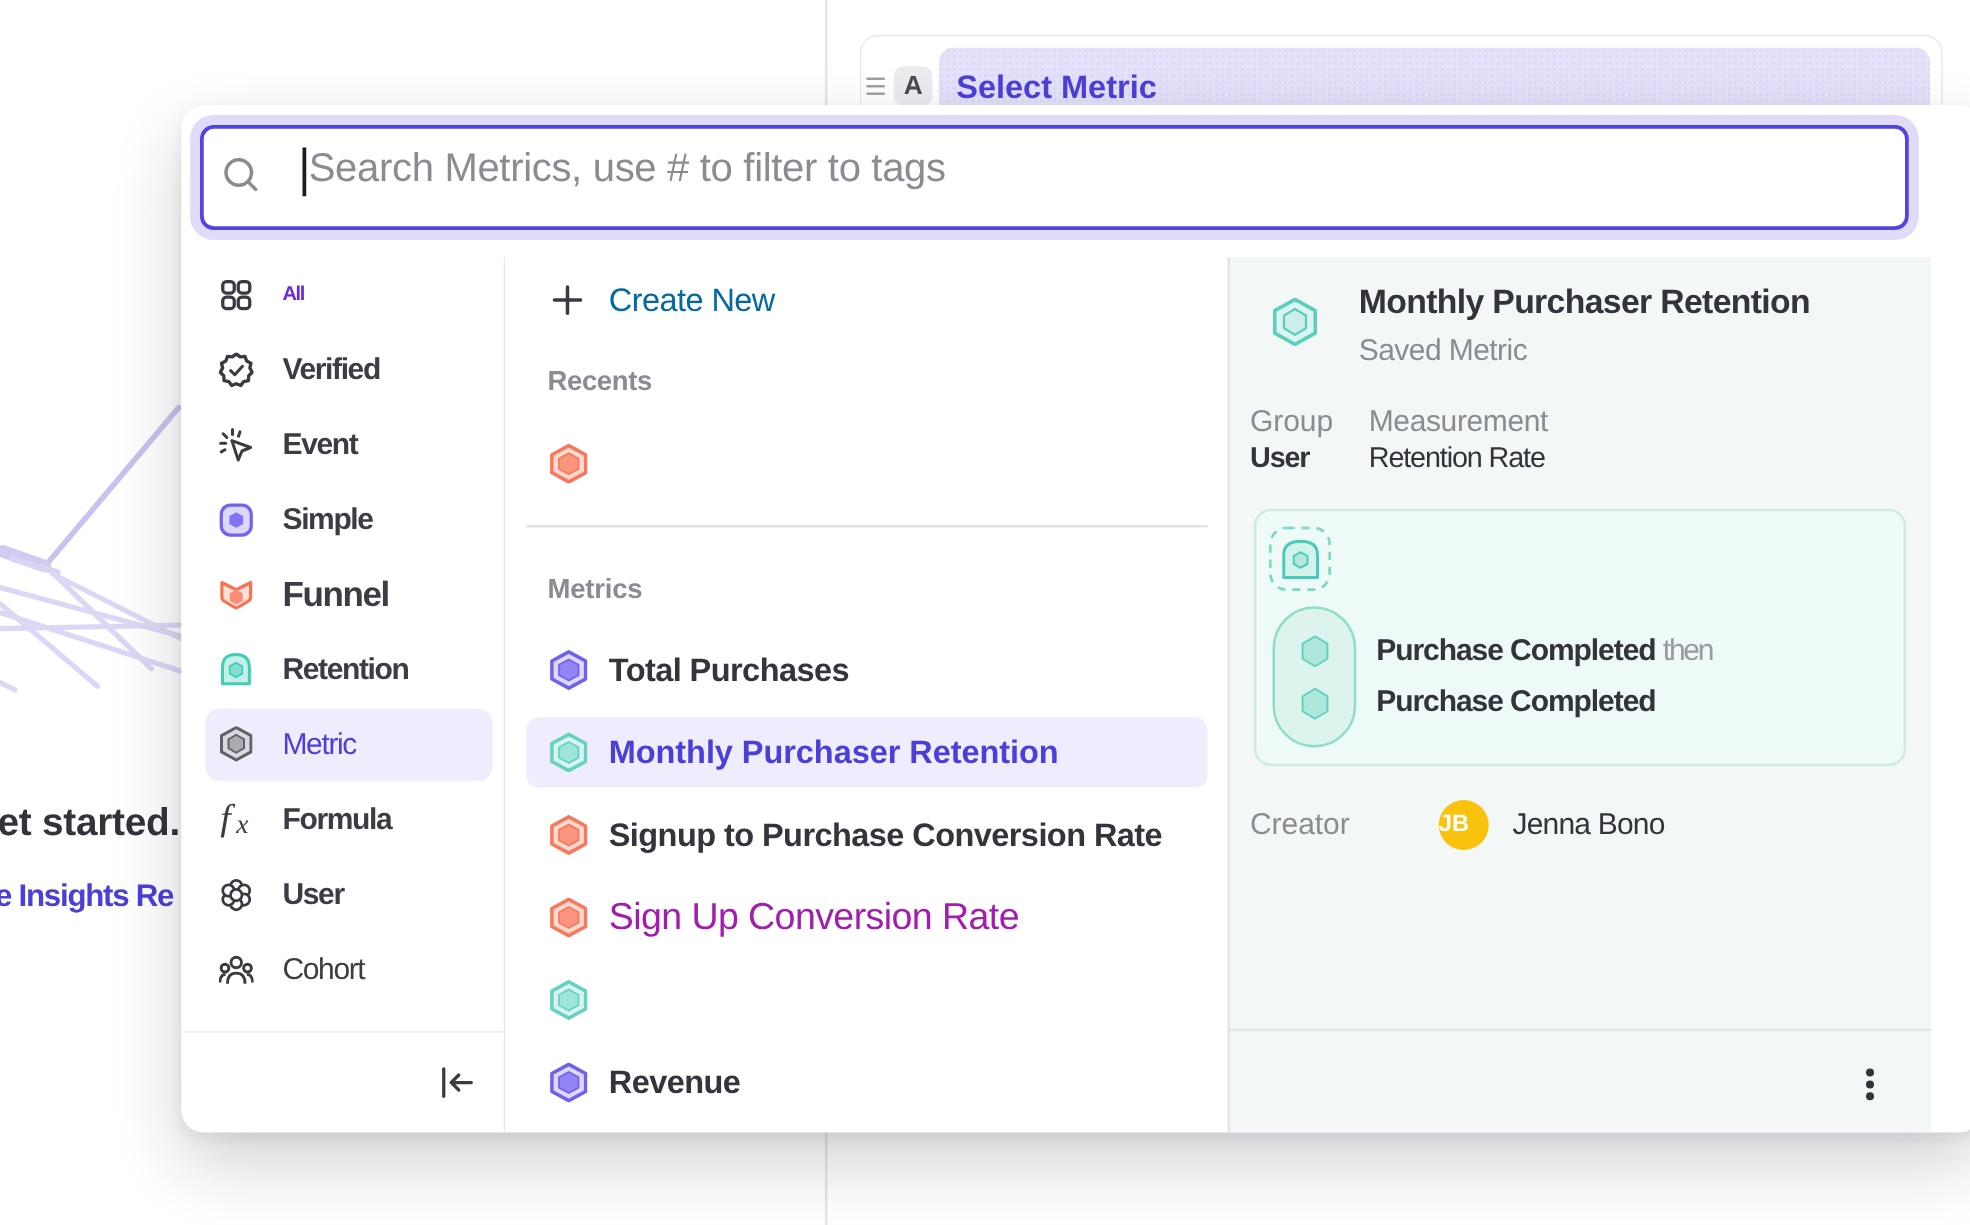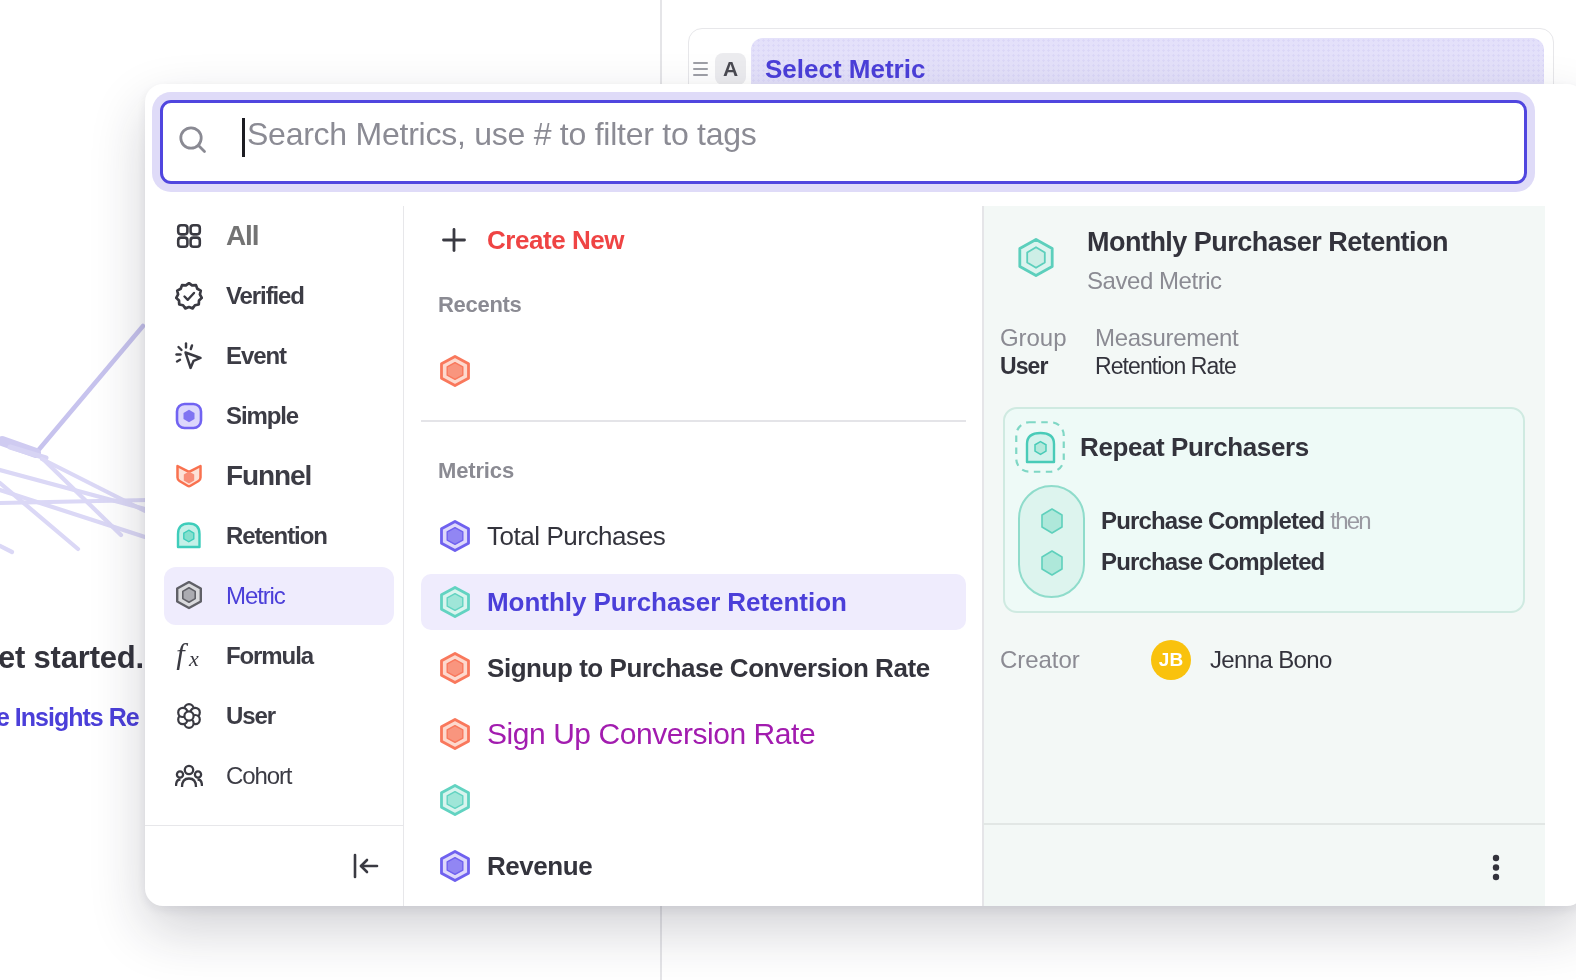--- a/index.html
+++ b/index.html
@@ -41,21 +41,21 @@
 <div class="abs" style="left:838px;top:122px;width:562px;height:700px;background:#f3f8f6"></div>
 <div class="abs" style="left:258px;top:122px;width:1px;height:700px;background:#e7e7ea"></div>
 <div class="abs" style="left:837px;top:122px;width:1.5px;height:700px;background:#e5e5e8"></div>
 <div class="abs" style="left:15px;top:16px;width:1367px;height:83.5px;box-sizing:border-box;border:3.5px solid #5046df;border-radius:11px;background:#fff;box-shadow:0 0 0 8px #dfdbf8"></div>
 <svg class="abs" style="left:34px;top:42px" width="32" height="32" fill="none" stroke="#8a8a93" stroke-width="2.8">
       <circle cx="12" cy="12" r="10.2"></circle>
       <path d="M19.5 19.5 L25.5 25.5" stroke-linecap="round"></path>
     </svg>
 <div class="abs" style="left:97px;top:34px;width:2.5px;height:39px;background:#1c1c22"></div>
 <div class="txt" style="left:102px;top:9px;height:83px;line-height:83px;font-size:32px;color:#8b8b94;letter-spacing:-.25px">Search Metrics, use # to filter to tags</div>
-<div class="txt" style="left:81px;top:152px;transform:translateY(-50%);font-size:28px;font-weight:700;color:#737373;letter-spacing:-1.1px">All</div>
+<div class="txt" style="left:81px;top:152px;transform:translateY(-50%);font-size:16px;font-weight:700;color:#6d28d9;letter-spacing:-1.1px">All</div>
     <svg class="abs" style="left:30px;top:138px" width="28" height="28" fill="none">
       <g stroke="#3a3a42" stroke-width="2.6">
         <rect x="3.2" y="3.2" width="9.2" height="9.2" rx="2.8"></rect>
         <rect x="15.6" y="3.2" width="9.2" height="9.2" rx="2.8"></rect>
         <rect x="3.2" y="15.6" width="9.2" height="9.2" rx="2.8"></rect>
         <rect x="15.6" y="15.6" width="9.2" height="9.2" rx="2.8"></rect>
       </g>
     </svg>
 <div class="txt" style="left:81px;top:211.5px;transform:translateY(-50%);font-size:24px;font-weight:700;color:#3c3c45;letter-spacing:-1.1px">Verified</div>
     <svg class="abs" style="left:30px;top:198px" width="28" height="28" fill="none">
@@ -125,34 +125,34 @@
 <div class="abs" style="left:0;top:741px;width:258px;height:1px;background:#e7e7ea"></div>
 <svg class="abs" style="left:207px;top:769px" width="28" height="26" fill="none" stroke="#3a3a42" stroke-width="2.6" stroke-linecap="round" stroke-linejoin="round">
 <path d="M3 2 L3 24"></path>
       <path d="M25 13 L9 13"></path>
       <path d="M15 7 L9 13 L15 19"></path>
     </svg>
 <svg class="abs" style="left:297px;top:144px" width="24" height="24" fill="none" stroke="#3a3a42" stroke-width="2.8" stroke-linecap="round">
       <path d="M12 1.5 L12 22.5"></path>
       <path d="M1.5 12 L22.5 12"></path>
     </svg>
-<div class="txt" style="left:342px;top:156px;transform:translateY(-50%);font-size:26px;font-weight:700;color:#ef4444;letter-spacing:-0.45px">Create New</div>
+<div class="txt" style="left:342px;top:156px;transform:translateY(-50%);font-size:26px;font-weight:400;color:#0369a1;letter-spacing:-0.45px">Create New</div>
 <div class="txt" style="left:293px;top:221px;transform:translateY(-50%);font-size:22px;font-weight:700;color:#8b8b93;letter-spacing:-.3px">Recents</div>
 <svg class="abs" style="left:295px;top:271px" width="30" height="32" fill="none">
       <polygon points="15.0,1.5 28.5,8.8 28.5,23.2 15.0,30.5 1.5,23.2 1.5,8.8" fill="#fdd9ce" stroke="#f9785c" stroke-width="2.8" stroke-linejoin="round"></polygon>
       <polygon points="15.0,7.6 22.8,11.8 22.8,20.2 15.0,24.4 7.2,20.2 7.2,11.8" fill="#f9957e" stroke="#f9785c" stroke-width="1.4" stroke-linejoin="round"></polygon>
     </svg>
 <div class="abs" style="left:276px;top:336px;width:545px;height:1.5px;background:#e4e4e8"></div>
 <div class="txt" style="left:293px;top:387px;transform:translateY(-50%);font-size:22px;font-weight:700;color:#8b8b93;letter-spacing:-.15px">Metrics</div>
 <div class="abs" style="left:276px;top:490px;width:545px;height:56px;background:#efecfd;border-radius:10px"></div>
 <svg class="abs" style="left:295px;top:436px" width="30" height="32" fill="none">
       <polygon points="15.0,1.5 28.5,8.8 28.5,23.2 15.0,30.5 1.5,23.2 1.5,8.8" fill="#ded9fb" stroke="#6f61ef" stroke-width="2.8" stroke-linejoin="round"></polygon>
       <polygon points="15.0,7.6 22.8,11.8 22.8,20.2 15.0,24.4 7.2,20.2 7.2,11.8" fill="#9186f3" stroke="#6f61ef" stroke-width="1.4" stroke-linejoin="round"></polygon>
     </svg>
-<div class="txt" style="left:342px;top:452px;transform:translateY(-50%);font-size:26px;font-weight:400;color:#34343d;letter-spacing:-0.45px">Total Purchases</div>
+<div class="txt" style="left:342px;top:452px;transform:translateY(-50%);font-size:26px;font-weight:700;color:#34343d;letter-spacing:-0.45px">Total Purchases</div>
 <svg class="abs" style="left:295px;top:502px" width="30" height="32" fill="none">
       <polygon points="15.0,1.5 28.5,8.8 28.5,23.2 15.0,30.5 1.5,23.2 1.5,8.8" fill="#d9f4ee" stroke="#62d3c1" stroke-width="2.8" stroke-linejoin="round"></polygon>
       <polygon points="15.0,7.6 22.8,11.8 22.8,20.2 15.0,24.4 7.2,20.2 7.2,11.8" fill="#9fe6d8" stroke="#62d3c1" stroke-width="1.4" stroke-linejoin="round"></polygon>
     </svg>
 <div class="txt" style="left:342px;top:518px;transform:translateY(-50%);font-size:26px;font-weight:700;color:#4b3fd9;letter-spacing:-0.05px">Monthly Purchaser Retention</div>
 <svg class="abs" style="left:295px;top:568px" width="30" height="32" fill="none">
       <polygon points="15.0,1.5 28.5,8.8 28.5,23.2 15.0,30.5 1.5,23.2 1.5,8.8" fill="#fdd9ce" stroke="#f9785c" stroke-width="2.8" stroke-linejoin="round"></polygon>
       <polygon points="15.0,7.6 22.8,11.8 22.8,20.2 15.0,24.4 7.2,20.2 7.2,11.8" fill="#f9957e" stroke="#f9785c" stroke-width="1.4" stroke-linejoin="round"></polygon>
     </svg>
 <div class="txt" style="left:342px;top:584px;transform:translateY(-50%);font-size:26px;font-weight:700;color:#34343d;letter-spacing:-0.45px">Signup to Purchase Conversion Rate</div>
@@ -181,31 +181,30 @@
 <div class="txt" style="left:855px;top:281.5px;transform:translateY(-50%);font-size:23px;font-weight:700;color:#33333c;letter-spacing:-.9px">User</div>
 <div class="txt" style="left:950px;top:281.5px;transform:translateY(-50%);font-size:23px;font-weight:400;color:#33333c;letter-spacing:-.9px">Retention Rate</div>
 <div class="abs" style="left:858px;top:323px;width:522px;height:206px;box-sizing:border-box;background:#eefaf7;border:2px solid #cfeae1;border-radius:14px"></div>
 <svg class="abs" style="left:870px;top:337px" width="50" height="52">
       <rect x="1.25" y="1.25" width="47.5" height="49.5" rx="13" fill="none" stroke="#7fd7c5" stroke-width="2.2" stroke-dasharray="6.5,5.5"></rect>
     </svg>
 <svg class="abs" style="left:879px;top:346px" width="33" height="34" fill="none">
       <path d="M3 32 L3 14 Q3 3 16.5 3 Q30 3 30 14 L30 32 Z" fill="#d4f2ec" stroke="#49cbb8" stroke-width="2.4" stroke-linejoin="round"></path>
       <polygon points="16.5,11.7 22.0,14.8 22.0,21.1 16.5,24.3 11.0,21.1 11.0,14.8" fill="#b3e8db" stroke="#49cbb8" stroke-width="1.5"></polygon>
     </svg>
-<div class="txt" style="left:935px;top:363px;transform:translateY(-50%);font-size:26px;font-weight:700;color:#33333c;letter-spacing:-.4px">Repeat Purchasers</div>
 <div class="abs" style="left:873px;top:401px;width:67px;height:113px;box-sizing:border-box;background:#ddf4ee;border:2px solid #8fdccb;border-radius:34px"></div>
 <svg class="abs" style="left:896px;top:424px" width="22" height="26" fill="none">
       <polygon points="11.0,1.0 21.0,7.0 21.0,19.0 11.0,25.0 1.0,19.0 1.0,7.0" fill="#aee8da" stroke="#5fd0bc" stroke-width="1.6" stroke-linejoin="round"></polygon>
     </svg>
 <svg class="abs" style="left:896px;top:466px" width="22" height="26" fill="none">
       <polygon points="11.0,1.0 21.0,7.0 21.0,19.0 11.0,25.0 1.0,19.0 1.0,7.0" fill="#aee8da" stroke="#5fd0bc" stroke-width="1.6" stroke-linejoin="round"></polygon>
     </svg>
 <div class="txt" style="left:956px;top:437px;transform:translateY(-50%);font-size:24px;font-weight:700;color:#33333c;letter-spacing:-.85px">Purchase Completed <span style="color:#9a9aa2;font-weight:400;letter-spacing:-1.8px">then</span></div>
 <div class="txt" style="left:956px;top:478px;transform:translateY(-50%);font-size:24px;font-weight:700;color:#33333c;letter-spacing:-.85px">Purchase Completed</div>
 <div class="txt" style="left:855px;top:576px;transform:translateY(-50%);font-size:24px;color:#8b8b93;letter-spacing:-.05px">Creator</div>
-<div class="abs" style="left:1006px;top:556px;width:40px;height:40px;border-radius:50%;background:#f9c20d;color:#fff;font-size:19px;font-weight:700;text-align:center;line-height:40px;letter-spacing:0">JB</div>
+<div class="abs" style="left:1006px;top:556px;width:40px;height:40px;border-radius:50%;background:#f9c20d;color:#fff;font-size:19px;font-weight:700;text-align:left;line-height:40px;letter-spacing:0">JB</div>
 <div class="txt" style="left:1065px;top:576px;transform:translateY(-50%);font-size:24px;color:#33333c;letter-spacing:-.65px">Jenna Bono</div>
 <div class="abs" style="left:838px;top:739px;width:562px;height:1.5px;background:#e2e7e5"></div>
 <svg class="abs" style="left:1346px;top:769px" width="10" height="30" fill="#33333c">
       <circle cx="5" cy="5" r="3.2"></circle>
       <circle cx="5" cy="14.5" r="3.2"></circle>
       <circle cx="5" cy="24" r="3.2"></circle>
     </svg>
 </div>
 </body></html>

